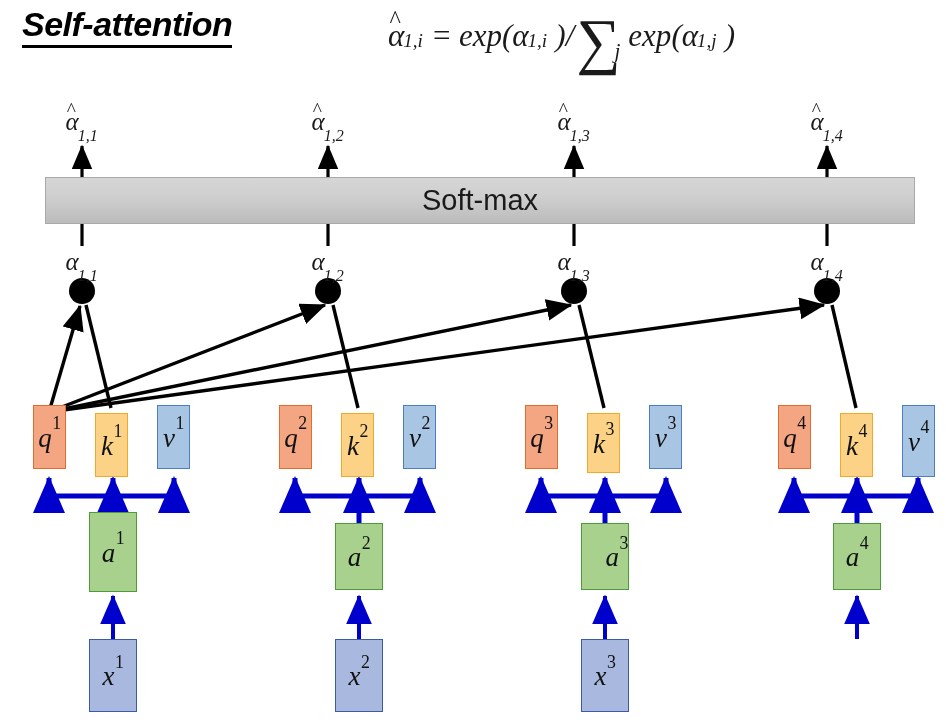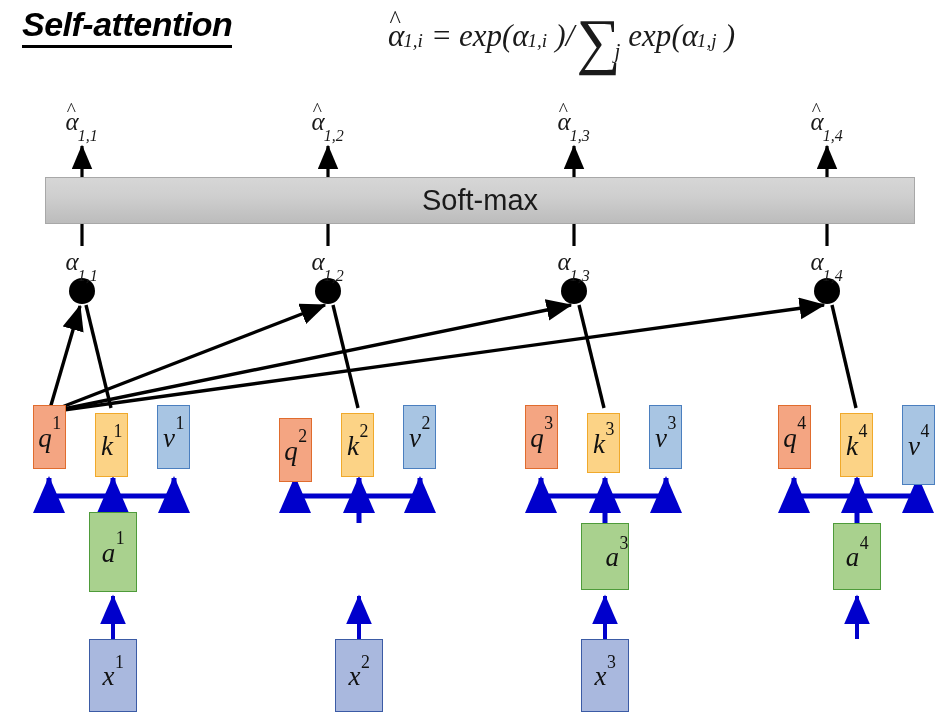--- a/index.html
+++ b/index.html
@@ -309,29 +309,32 @@
   <div class="vbox box-v" style="left:157px; top:405px; width:33px; height:64px;">
     <span><span>v</span><span class="supnum">1</span></span>
   </div>
   <div class="vbox box-a" style="left:89px;  top:512px; width:48px; height:80px;">
     <span><span>a</span><span class="supnum">1</span></span>
   </div>
   <div class="vbox box-x" style="left:89px;  top:639px; width:48px; height:73px;">
     <span><span>x</span><span class="supnum">1</span></span>
   </div>
 
-  <div class="vbox box-q" style="left:279px; top:418px; width:33px; height:64px;">
+  <div class="vbox box-q" style="left:279px; top:405px; width:33px; height:64px;">
     <span><span>q</span><span class="supnum">2</span></span>
   </div>
   <div class="vbox box-k" style="left:341px; top:405px; width:33px; height:64px;">
     <span><span>k</span><span class="supnum">2</span></span>
   </div>
   <div class="vbox box-v" style="left:403px; top:405px; width:33px; height:64px;">
     <span><span>v</span><span class="supnum">2</span></span>
   </div>
+  <div class="vbox box-a" style="left:335px; top:523px; width:48px; height:67px;">
+    <span><span>a</span><span class="supnum">2</span></span>
+  </div>
   <div class="vbox box-x" style="left:335px; top:639px; width:48px; height:73px;">
     <span><span>x</span><span class="supnum">2</span></span>
   </div>
 
   <div class="vbox box-q" style="left:525px; top:405px; width:33px; height:64px;">
     <span><span>q</span><span class="supnum">3</span></span>
   </div>
   <div class="vbox box-k" style="left:587px; top:405px; width:33px; height:60px;">
     <span><span>k</span><span class="supnum">3</span></span>
   </div>
@@ -344,20 +347,20 @@
   <div class="vbox box-x" style="left:581px; top:639px; width:48px; height:73px;">
     <span><span>x</span><span class="supnum">3</span></span>
   </div>
 
   <div class="vbox box-q" style="left:778px; top:405px; width:33px; height:64px;">
     <span><span>q</span><span class="supnum">4</span></span>
   </div>
   <div class="vbox box-k" style="left:840px; top:405px; width:33px; height:64px;">
     <span><span>k</span><span class="supnum">4</span></span>
   </div>
-  <div class="vbox box-v" style="left:902px; top:405px; width:33px; height:80px;">
+  <div class="vbox box-v" style="left:902px; top:405px; width:33px; height:72px;">
     <span><span>v</span><span class="supnum">4</span></span>
   </div>
   <div class="vbox box-a" style="left:833px; top:523px; width:48px; height:67px;">
     <span><span>a</span><span class="supnum">4</span></span>
   </div>
 
 </div>
 
 </body></html>

